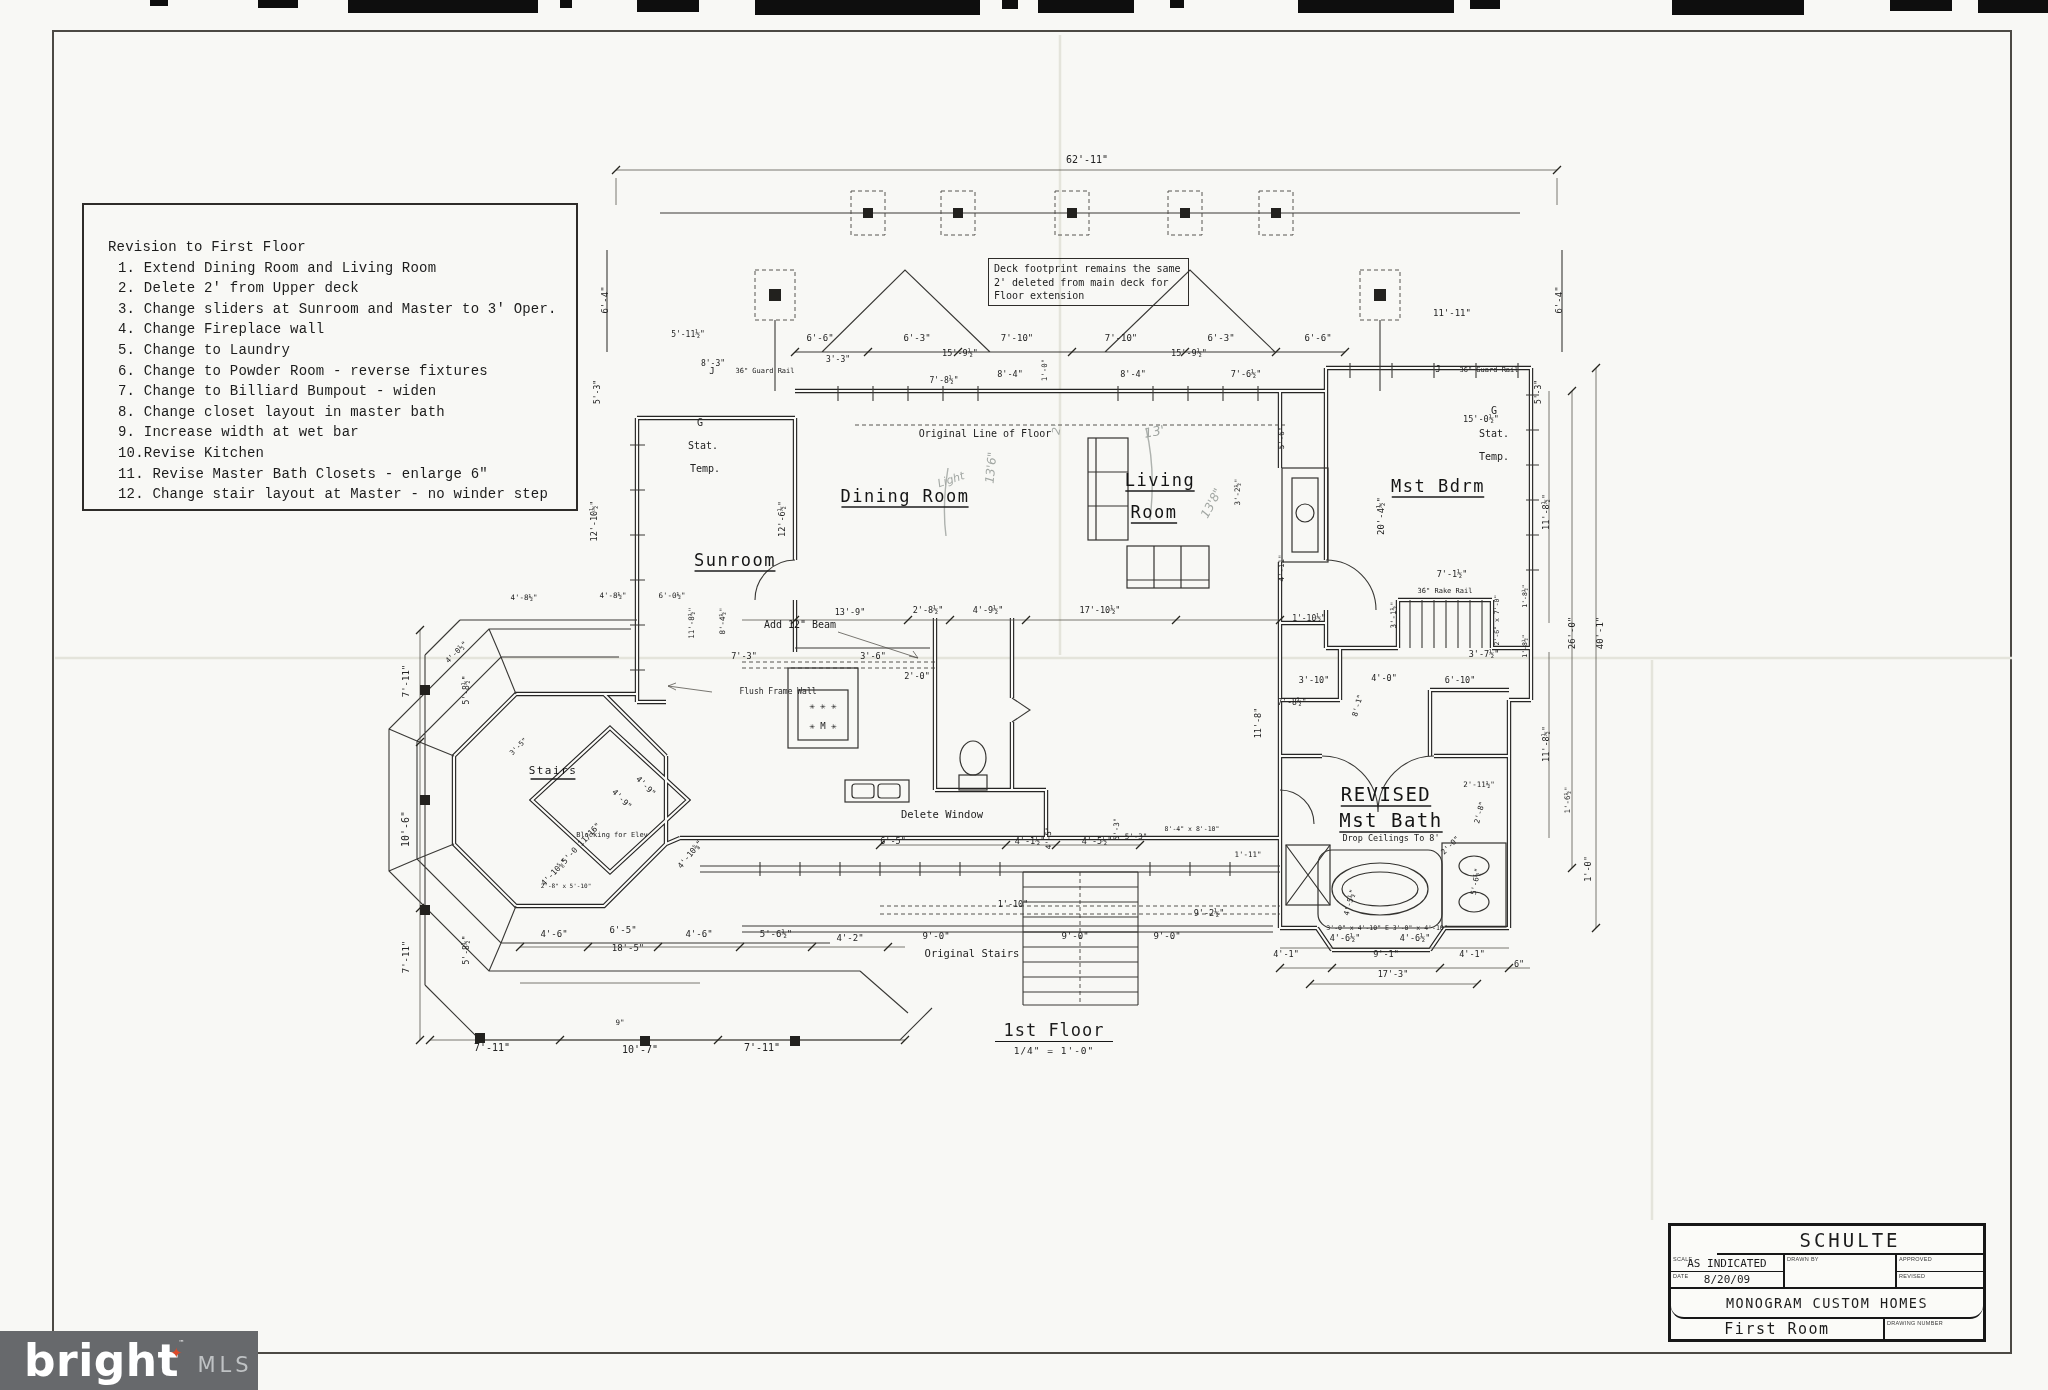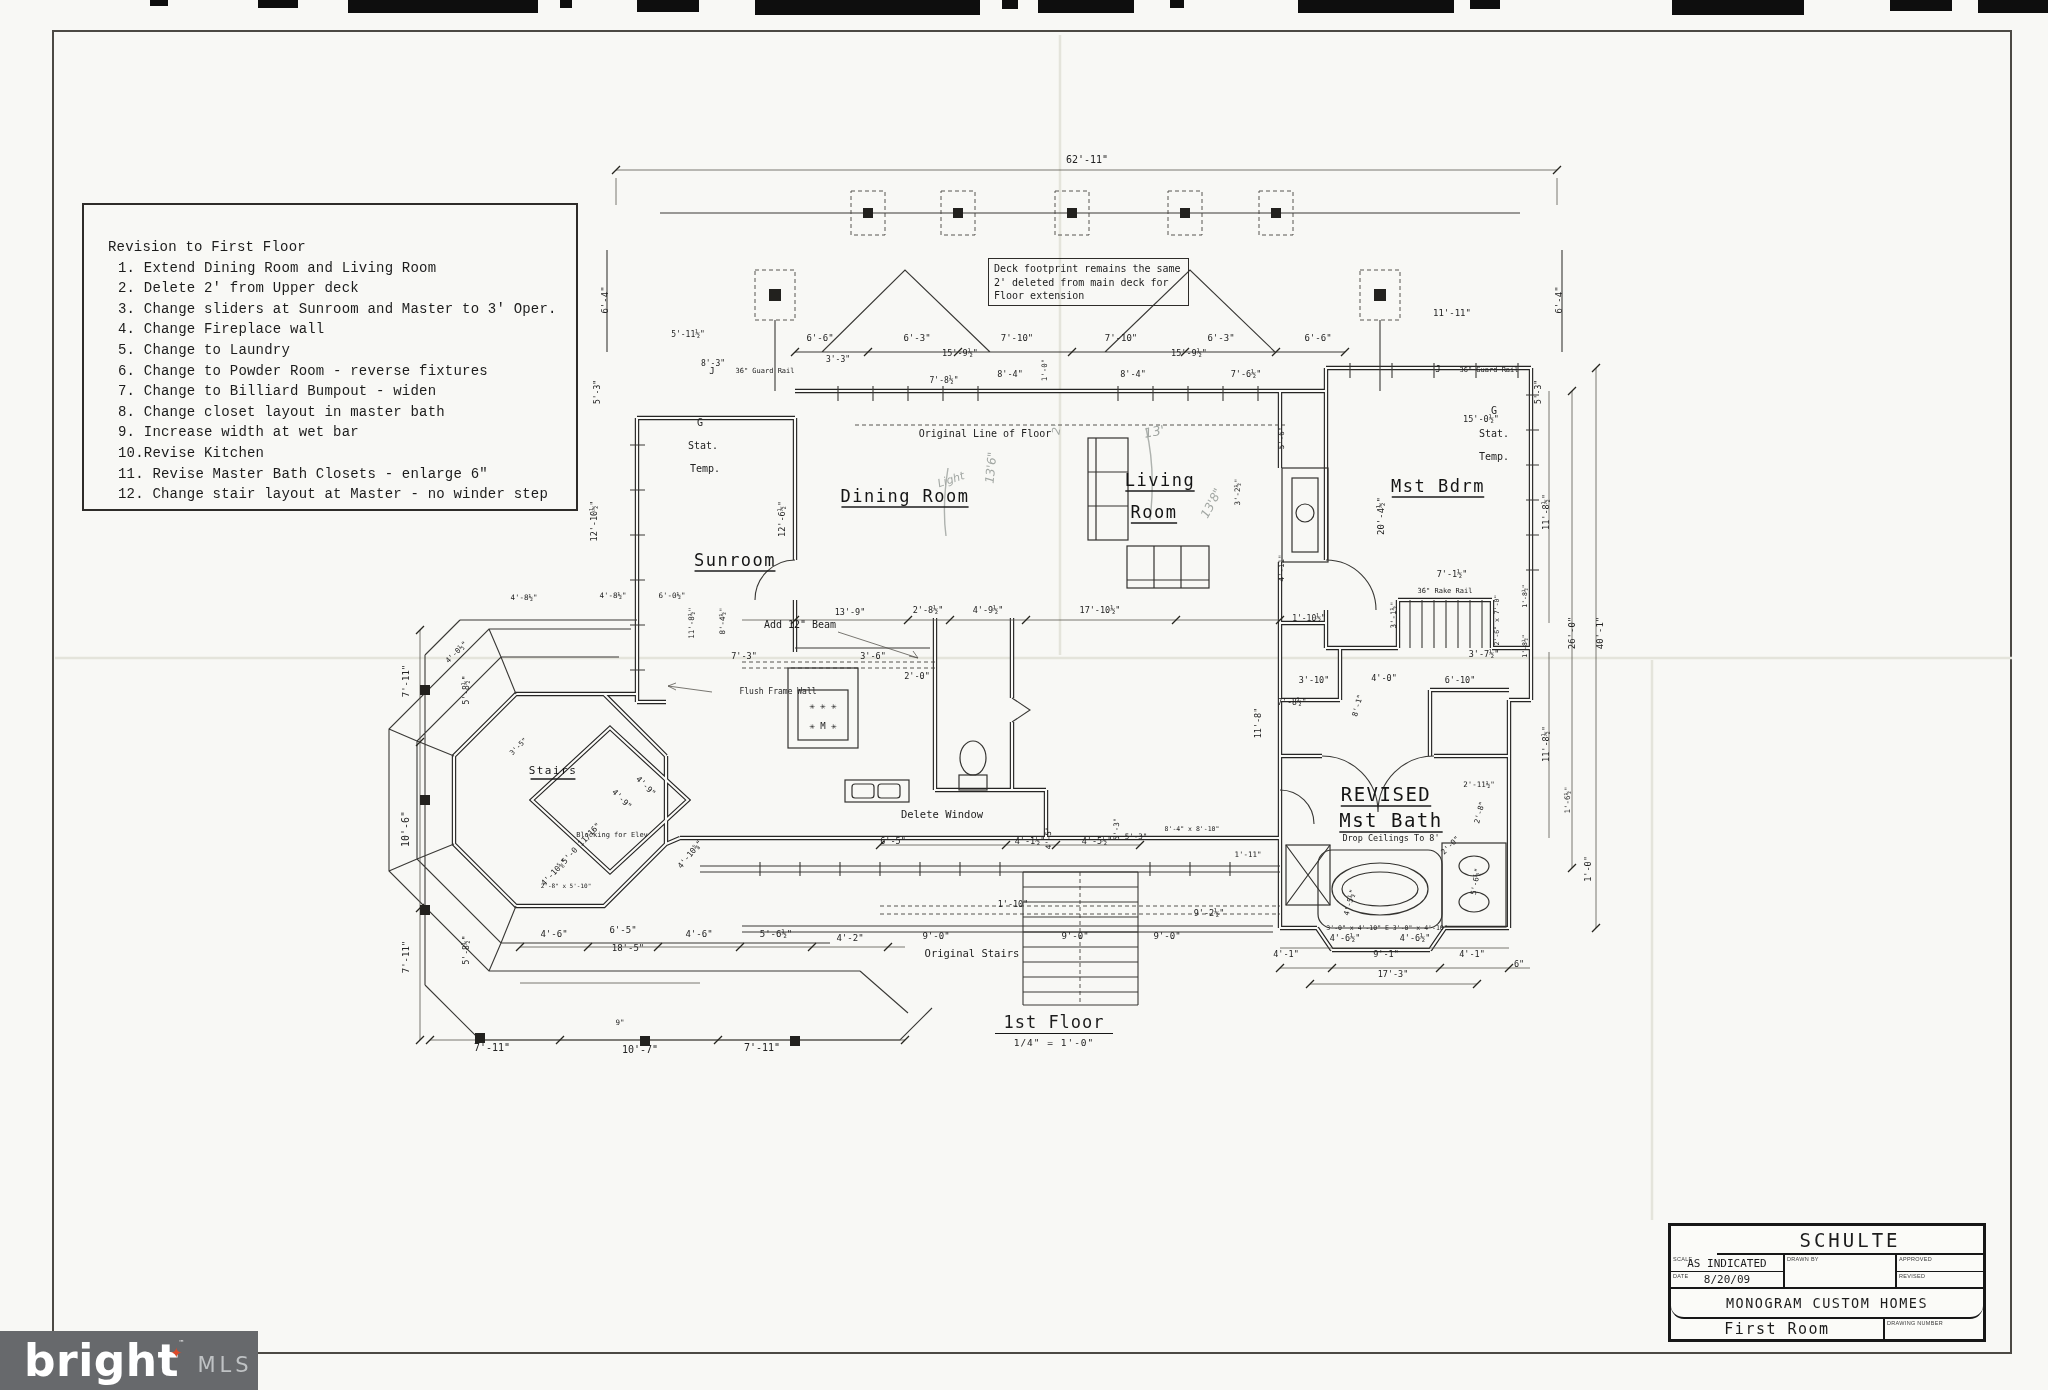--- a/index.html
+++ b/index.html
@@ -14,21 +14,21 @@
            font-size:14px;line-height:20.6px;letter-spacing:.2px;font-family:Liberation Mono, monospace;}
   .rev-title{margin-bottom:0;}
   .rev-item{padding-left:10px;}
   
   .deck-note{position:absolute;left:988px;top:258px;width:201px;height:48px;
              border:1.5px solid #2e2c29;box-sizing:border-box;padding:3px 5px;
              font-size:10px;line-height:13.5px;}
   
   .scale-note{position:absolute;left:986px;top:1004px;width:136px;text-align:center;}
   .scale-note .t{display:inline-block;font-size:17px;letter-spacing:1px;
-                 border-bottom:1.7px solid #171717;padding:8px 8px 1px;}
+                 border-bottom:1.7px solid #171717;padding:16px 8px 1px;}
   .scale-note .r{font-size:9.5px;margin-top:3px;letter-spacing:1px;}
   
   .title-block{position:absolute;left:1668px;top:1223px;width:318px;height:119px;
                border:3px solid #171717;box-sizing:border-box;background:#fbfbf8;
                display:flex;flex-direction:column;}
   .tb-company{height:27px;border-bottom:2px solid #171717;display:flex;align-items:center;
               justify-content:center;font-size:19px;letter-spacing:3px;margin-left:46px;}
   .tb-mid{height:32px;border-bottom:2px solid #171717;display:flex;}
   .tb-scale-date{width:112px;border-right:2px solid #171717;display:flex;flex-direction:column;}
   .tb-cell{position:relative;flex:1;display:flex;align-items:flex-end;justify-content:center;}

